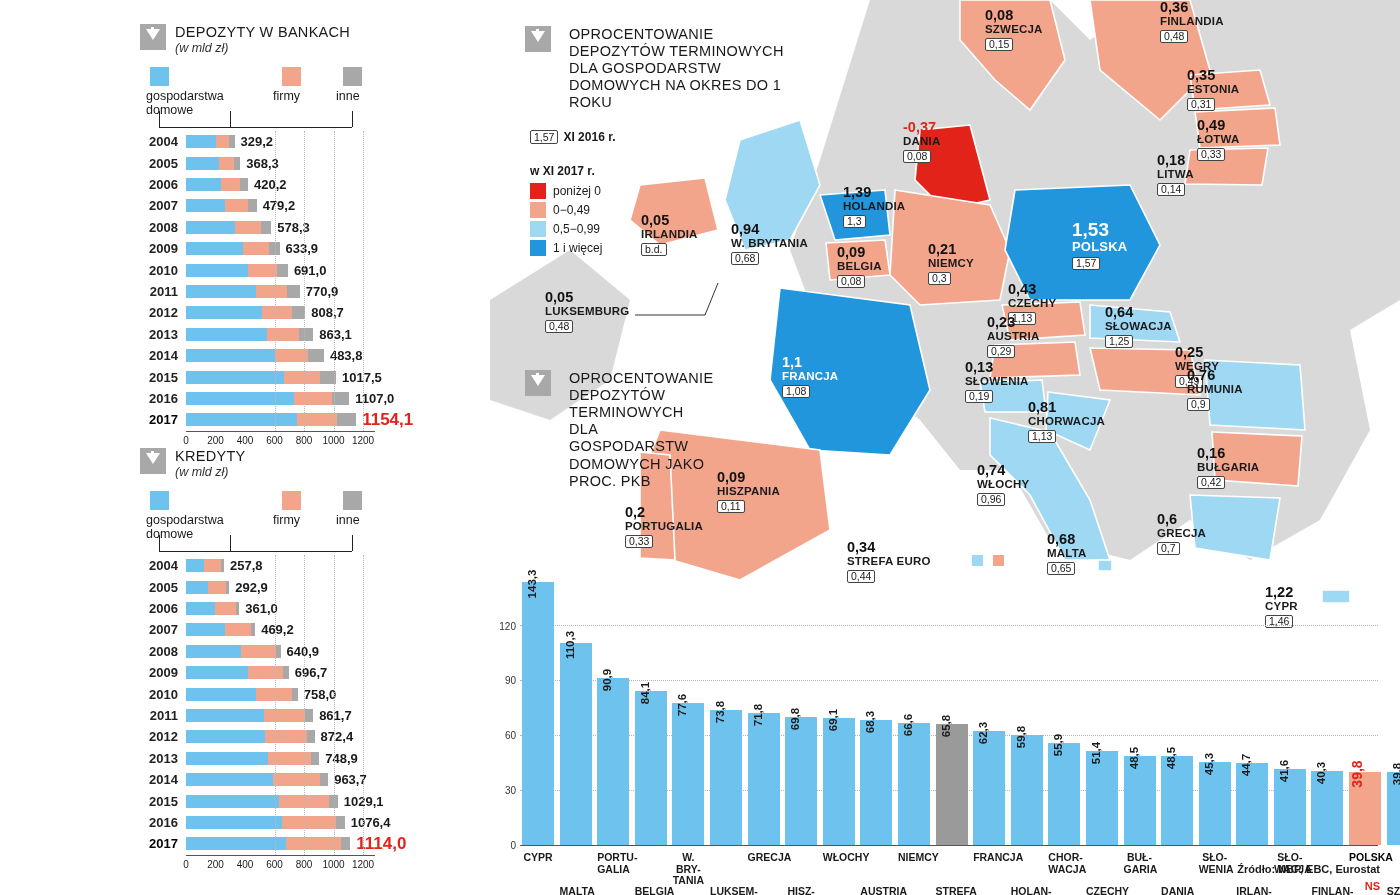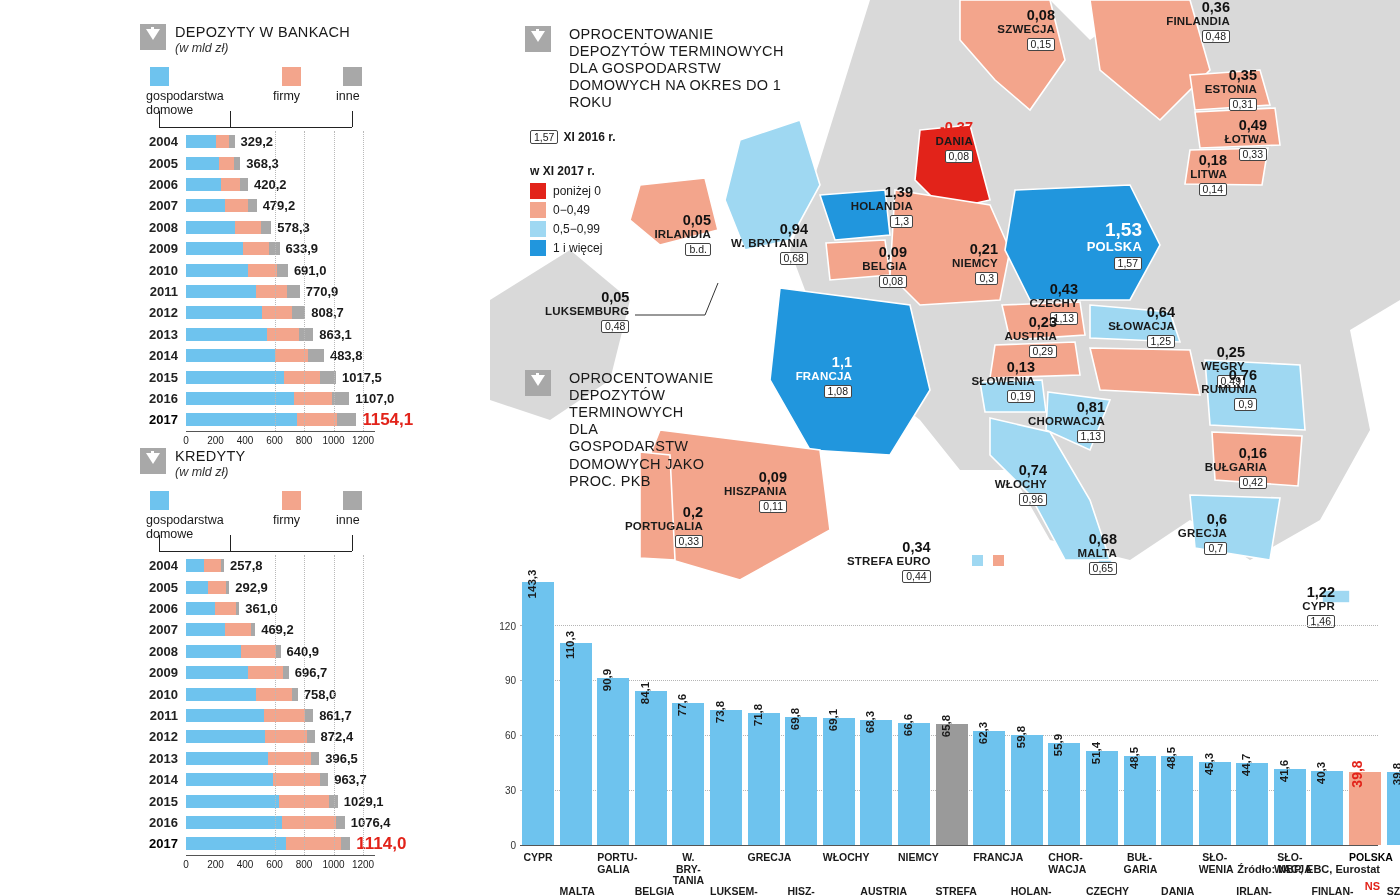--- a/index.html
+++ b/index.html
@@ -55,21 +55,21 @@
   .row .val { font-size:13px; font-weight:bold; margin-left:6px; white-space:nowrap;}
   .row.last .val { color:#e2231a; font-size:17px; }
   .axis { position:relative; height:22px; margin-left:46px; border-top:1px solid #555; }
   .axis span{ position:absolute; top:3px; font-size:10px; transform:translateX(-50%); color:#222;}
   .gridlines{ position:absolute; left:46px; top:0; bottom:22px; }
   .gridlines i{ position:absolute; top:0; bottom:0; border-left:1px dotted #b9b9b9;}
 
   
   #map-wrap { position:absolute; left:490px; top:0; width:910px; height:640px; }
   #map-wrap svg { position:absolute; left:0; top:0; }
-  .maplabel{ position:absolute; text-align:right; line-height:1.05; }
+  .maplabel{ position:absolute; text-align:left; line-height:1.05; }
   .maplabel .v{ font-size:14.5px; font-weight:bold; display:block; color:#111;}
   .maplabel .n{ font-size:11.5px; font-weight:bold; text-transform:uppercase; display:block; letter-spacing:.2px;}
   .maplabel .o{ display:inline-block; font-size:10.5px; border:1px solid #444; background:#fff; padding:0 3px; margin-top:1px; border-radius:2px;}
   .maplabel.white .v, .maplabel.white .n{ color:#fff;}
   .maplabel.red .v{ color:#e2231a;}
   .maplabel.big .v{ font-size:19px;}
   .maplabel.big .n{ font-size:13px;}
 
   .map-legend{ position:absolute; left:40px; top:130px; width:150px; font-size:12px;}
   .map-legend .yearline{ display:flex; align-items:center; gap:5px; font-weight:bold; margin-bottom:9px;}
@@ -371,21 +371,21 @@
         </span>
         <span class="val">872,4</span>
       </div>
       <div class="row">
         <span class="yr">2013</span>
         <span class="bars">
           <i class="b1" style="width:81.71499999999999px"></i>
           <i class="b2" style="width:43.66px"></i>
           <i class="b3" style="width:7.965px"></i>
         </span>
-        <span class="val">396,5</span>
+        <span class="val">748,9</span>
       </div>
       <div class="row">
         <span class="yr">2014</span>
         <span class="bars">
           <i class="b1" style="width:86.72999999999999px"></i>
           <i class="b2" style="width:47.199999999999996px"></i>
           <i class="b3" style="width:8.26px"></i>
         </span>
         <span class="val">963,7</span>
       </div>

